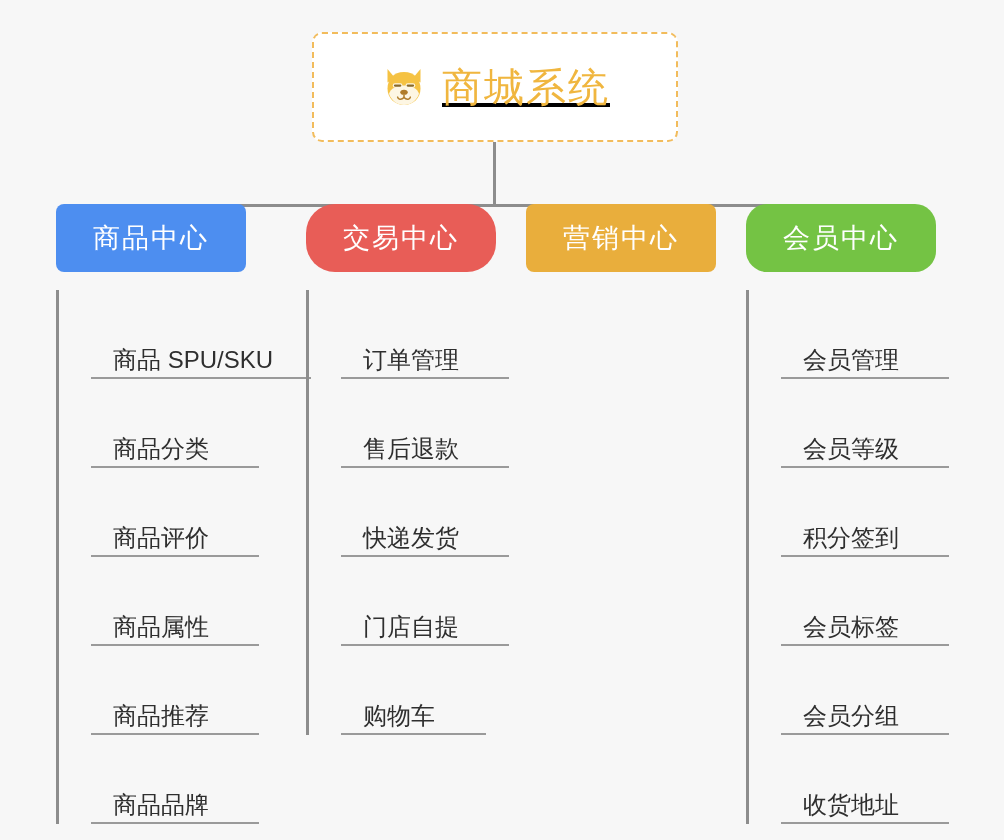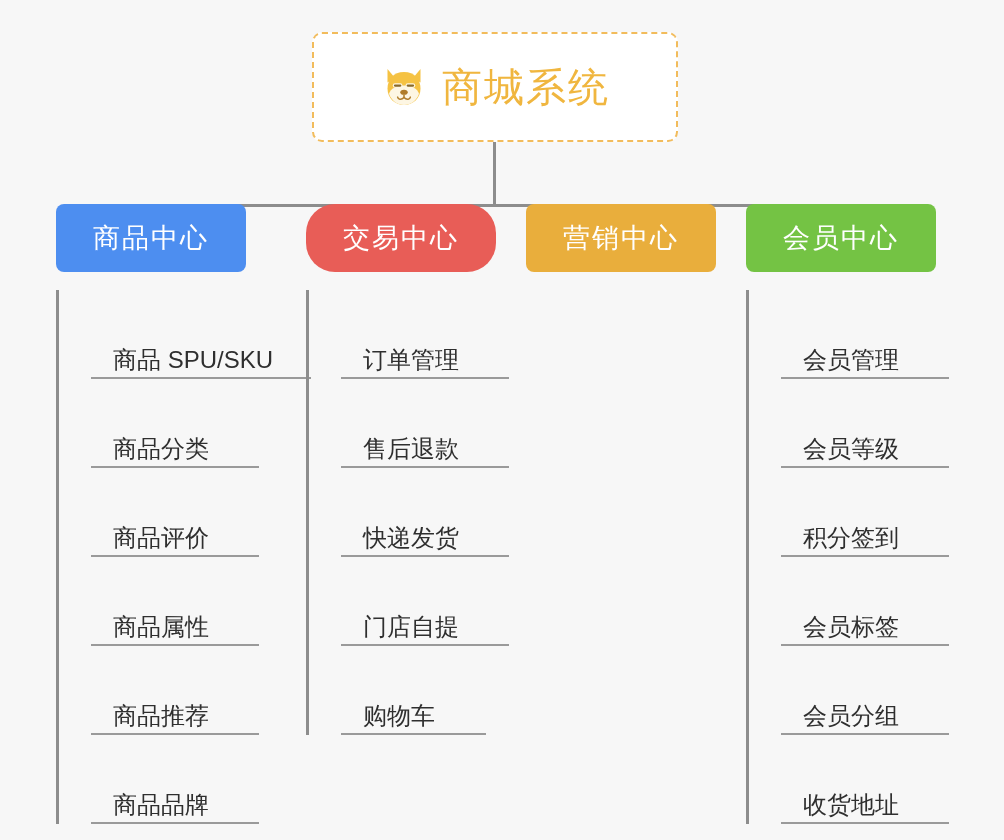--- a/index.html
+++ b/index.html
@@ -108,21 +108,21 @@
   
   .leaf.w-wide  { width: 220px; }
   .leaf.w-mid   { width: 168px; }
   .leaf.w-nar   { width: 145px; }
 </style>
 </head>
 <body style="background: rgb(247, 247, 247);">
 
 <div id="canvas">
 
-  <div id="root-node" style="border-color: rgb(242, 188, 92);">
+  <div id="root-node" style="border-color: rgb(242, 188, 92); text-decoration: underline;">
     <svg class="dog-icon" viewBox="0 0 64 64" aria-hidden="true">
       <path d="M10 8 L10 26 L20 20 Z" fill="#f5c243"></path>
       <path d="M54 8 L54 26 L44 20 Z" fill="#f5c243"></path>
       <path d="M32 12 C46 12 54 22 54 34 C54 47 44 56 32 56 C20 56 10 47 10 34 C10 22 18 12 32 12 Z" fill="#f5c243"></path>
       <path d="M32 30 C42 30 50 34 52 41 C49 50 41 56 32 56 C23 56 15 50 12 41 C14 34 22 30 32 30 Z" fill="#fdf6e3"></path>
       <rect x="17" y="27" width="13" height="6" rx="3" fill="#fdf6e3"></rect>
       <rect x="34" y="27" width="13" height="6" rx="3" fill="#fdf6e3"></rect>
       <rect x="18.5" y="28.5" width="10" height="3" rx="1.5" fill="#8a6a2a"></rect>
       <rect x="35.5" y="28.5" width="10" height="3" rx="1.5" fill="#8a6a2a"></rect>
       <ellipse cx="32" cy="39" rx="5" ry="3.4" fill="#b07c2a"></ellipse>
@@ -191,21 +191,21 @@
     </div>
   </div>
 
   <div class="column col-3">
     <div class="cat-header" style="background-color: rgb(233, 174, 60);">
       <span>营销中心</span>
     </div>
   </div>
 
   <div class="column col-4">
-    <div class="cat-header" style="background-color: rgb(116, 195, 68);">
+    <div class="cat-header" style="background-color: rgb(116, 195, 68); border-radius: 21px;">
       <span>会员中心</span>
     </div>
     <div class="items">
       <div class="leaf w-mid">
           <span class="leaf-label">会员管理</span>
         </div>
       <div class="leaf w-mid">
           <span class="leaf-label">会员等级</span>
         </div>
       <div class="leaf w-mid">

